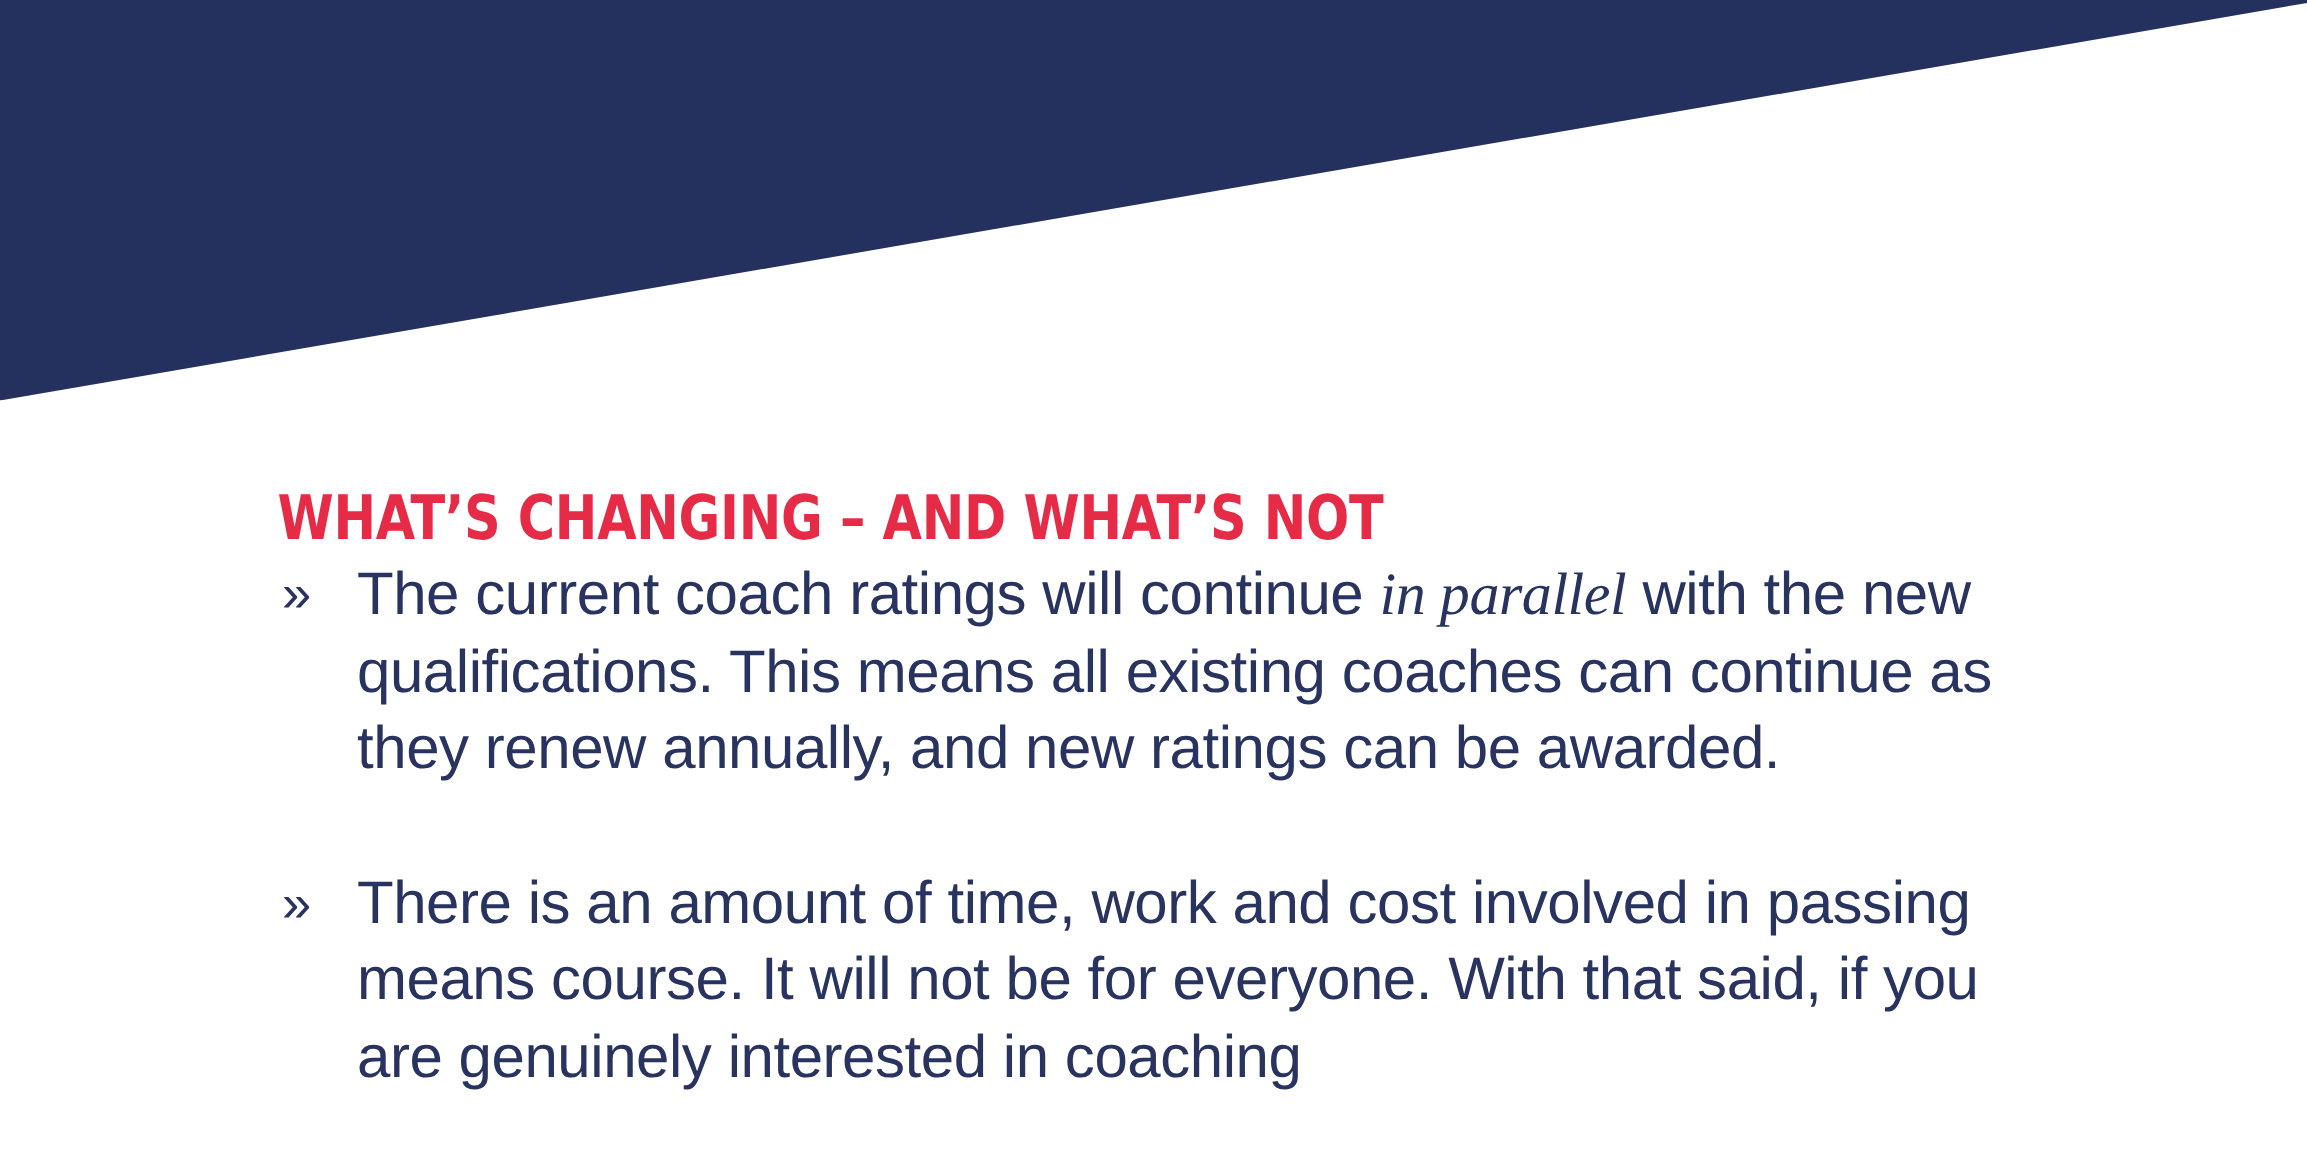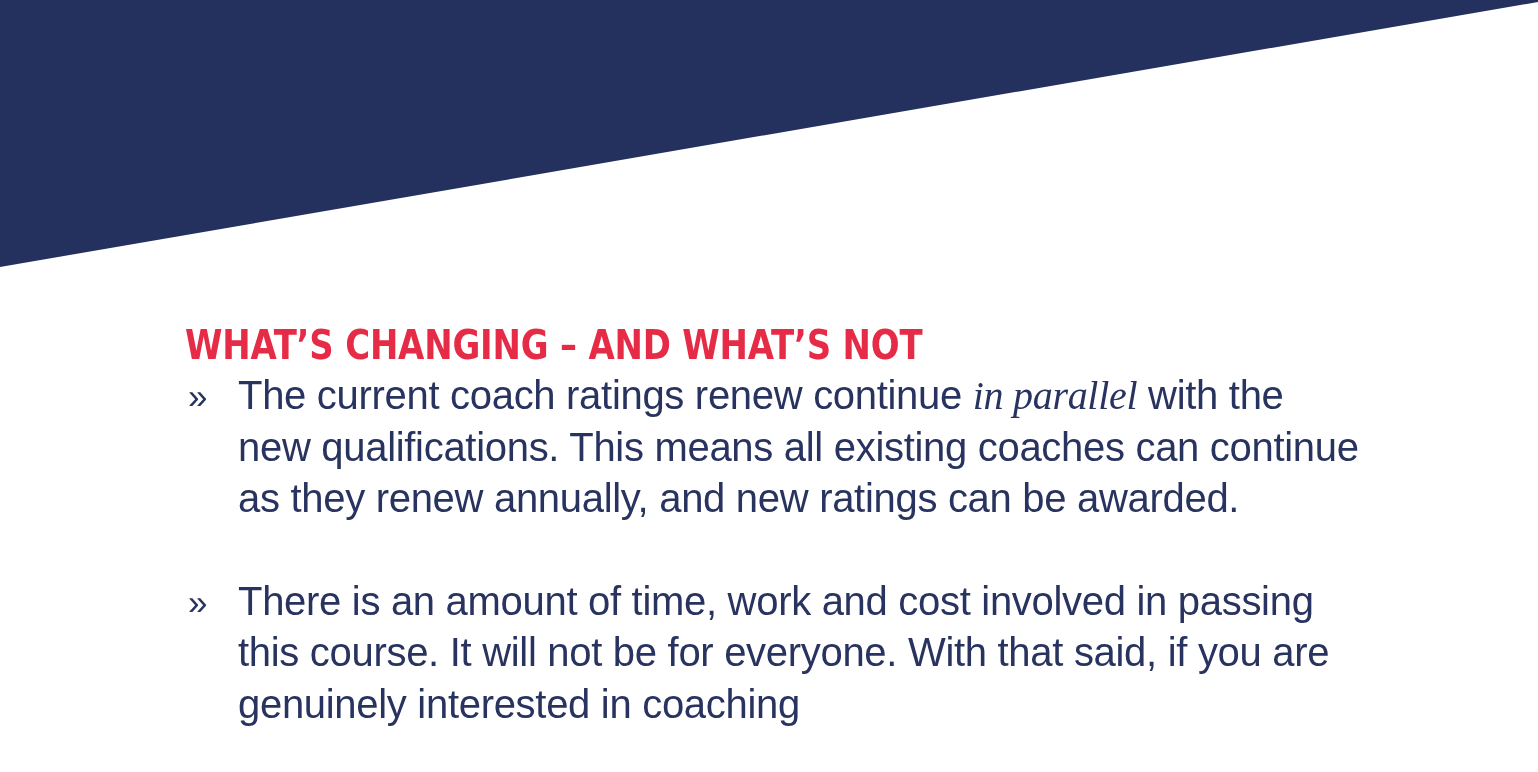--- a/index.html
+++ b/index.html
@@ -110,26 +110,26 @@
 
   <div class="content">
 
     <h1 class="heading">WHAT’S CHANGING – AND WHAT’S NOT</h1>
 
     <ul class="bullet-list">
 
       <li class="bullet-item">
         <span class="bullet-marker">»</span>
         <span class="bullet-text">
-          <span>The current coach ratings renew continue </span><em>in parallel</em><span> with the new qualifications. This means all existing coaches can continue as they renew annually, and new ratings can be awarded.</span>
+          <span>The current coach ratings will continue </span><em>in parallel</em><span> with the new qualifications. This means all existing coaches can continue as they renew annually, and new ratings can be awarded.</span>
         </span>
       </li>
 
       <li class="bullet-item">
         <span class="bullet-marker">»</span>
         <span class="bullet-text">
-          <span>There is an amount of time, work and cost involved in passing this course. It will not be for everyone. With that said, if you are genuinely interested in coaching</span>
+          <span>There is an amount of time, work and cost involved in passing means course. It will not be for everyone. With that said, if you are genuinely interested in coaching</span>
         </span>
       </li>
 
     </ul>
   </div>
 </div>
 
 </body></html>

